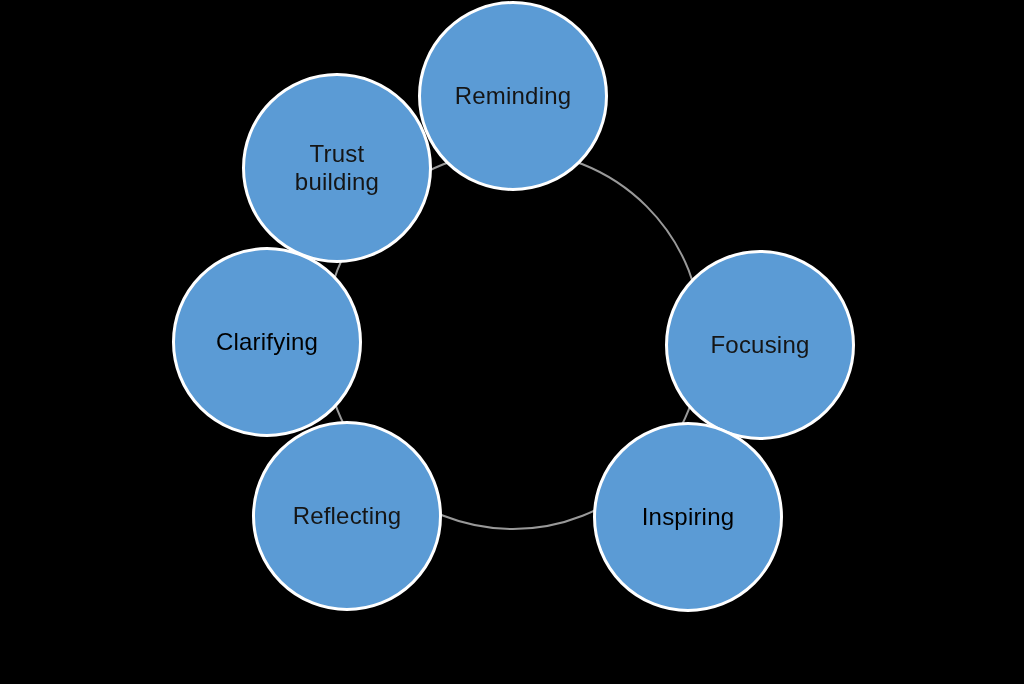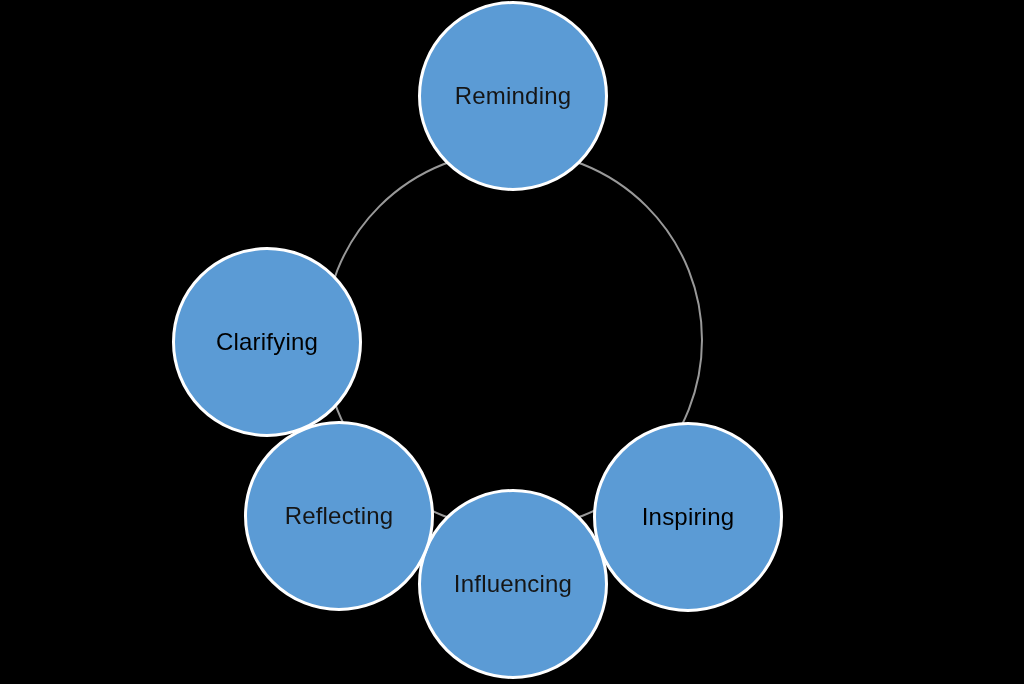--- a/index.html
+++ b/index.html
@@ -40,26 +40,29 @@
 </head>
 <body>
 
 <div class="stage" style="background: rgb(0, 0, 0); padding-left: 32px;">
 
   <div class="ring" style="left: 323px; top: 150px; height: 380px; width: 380px; border: 2px solid rgba(255, 255, 255, 0.6);"></div>
 
   <div class="node" style="left: 418px; top: 1px; height: 190px; width: 190px; background: rgb(91, 155, 213); border: 3px solid rgb(255, 255, 255); color: rgb(21, 21, 21);">
     <span class="lbl">Reminding</span>
   </div>
+  <div class="node" style="left: 665px; top: 250px; height: 190px; width: 190px; background: rgb(91, 155, 213); border: 3px solid rgb(255, 255, 255); color: rgb(21, 21, 21);">
+    <span class="lbl">Focusing</span>
+  </div>
   <div class="node" style="left: 593px; top: 422px; height: 190px; width: 190px; background: rgb(91, 155, 213); border: 3px solid rgb(255, 255, 255); color: #000000;">
     <span class="lbl">Inspiring</span>
   </div>
-  <div class="node" style="left: 418px; top: 489px; height: 190px; width: 190px; background: rgb(91, 155, 213); border: 3px solid rgb(255, 255, 255); color: rgb(21, 21, 21);">
-    <span class="lbl">Influencing</span>
-  </div>
-  <div class="node" style="left: 244px; top: 421px; height: 190px; width: 190px; background: rgb(91, 155, 213); border: 3px solid rgb(255, 255, 255); color: rgb(21, 21, 21);">
+  <div class="node" style="left: 252px; top: 421px; height: 190px; width: 190px; background: rgb(91, 155, 213); border: 3px solid rgb(255, 255, 255); color: rgb(21, 21, 21);">
     <span class="lbl">Reflecting</span>
   </div>
   <div class="node" style="left: 172px; top: 247px; height: 190px; width: 190px; background: rgb(91, 155, 213); border: 3px solid rgb(255, 255, 255); color: #000000;">
     <span class="lbl">Clarifying</span>
   </div>
+  <div class="node" style="left: 242px; top: 73px; height: 190px; width: 190px; background: rgb(91, 155, 213); border: 3px solid rgb(255, 255, 255); color: rgb(21, 21, 21);">
+    <span class="lbl">Trust building</span>
+  </div>
 
 </div>
 
 </body></html>

